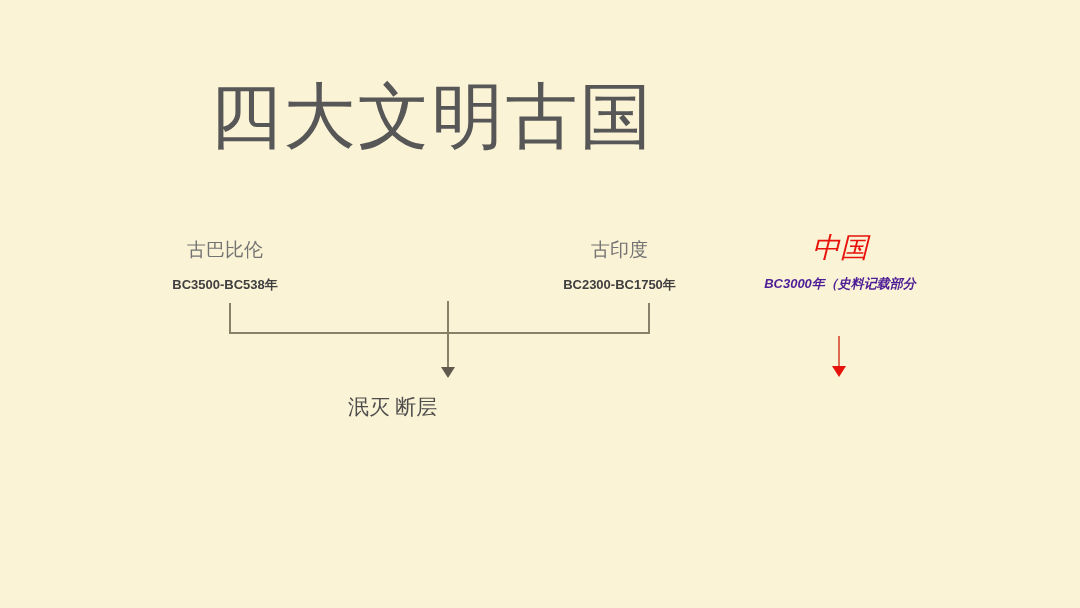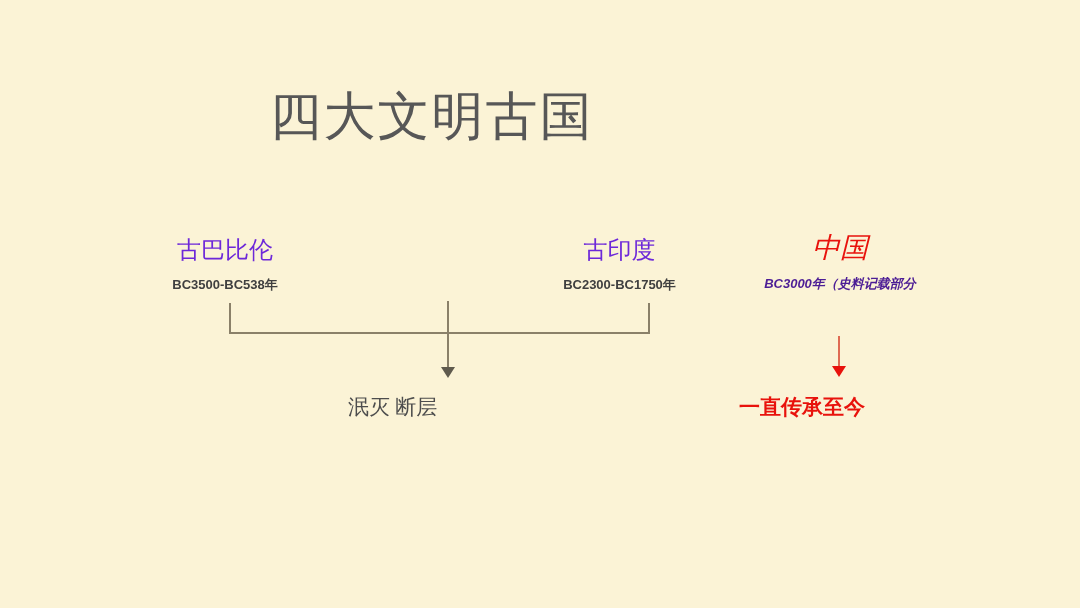--- a/index.html
+++ b/index.html
@@ -22,37 +22,37 @@
   }
 
   
   #slide-title {
     position: absolute;
     left: 0;
     top: 72px;
     width: 863px;
     text-align: center;
     font-family: "Liberation Serif", "DejaVu Serif", serif;
-    font-size: 52px;
+    font-size: 72px;
     line-height: 90px;
     letter-spacing: 2px;
     color: #575757;
     white-space: nowrap;
   }
 
   
   .civ {
     position: absolute;
     text-align: center;
   }
   .civ-name {
     font-family: "Liberation Serif", "DejaVu Serif", serif;
-    font-size: 24px;
+    font-size: 19px;
     line-height: 36px;
-    color: #6d28d9;
+    color: #737373;
     white-space: nowrap;
   }
   .civ-years {
     margin-top: 4px;
     font-family: "Liberation Sans", sans-serif;
     font-weight: bold;
     font-size: 13px;
     line-height: 25px;
     color: #3f3f3f;
     white-space: nowrap;
@@ -182,15 +182,14 @@
     <div class="arrow-head"></div>
   </div>
 
   <div class="arrow" id="arrow-red">
     <div class="arrow-stem"></div>
     <div class="arrow-head"></div>
   </div>
 
   <div class="outcome" id="outcome-left">泯灭 断层</div>
 
-  <div class="outcome" id="outcome-right">一直传承至今</div>
 
 </div>
 
 </body></html>

